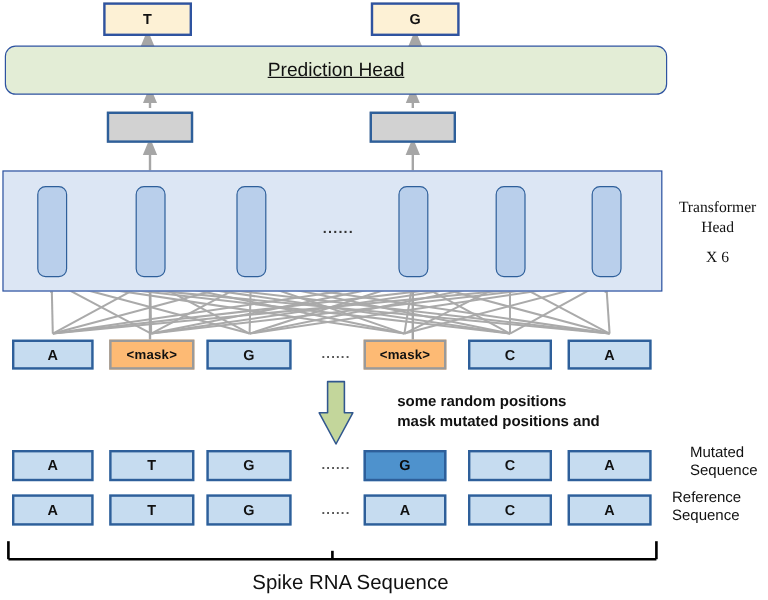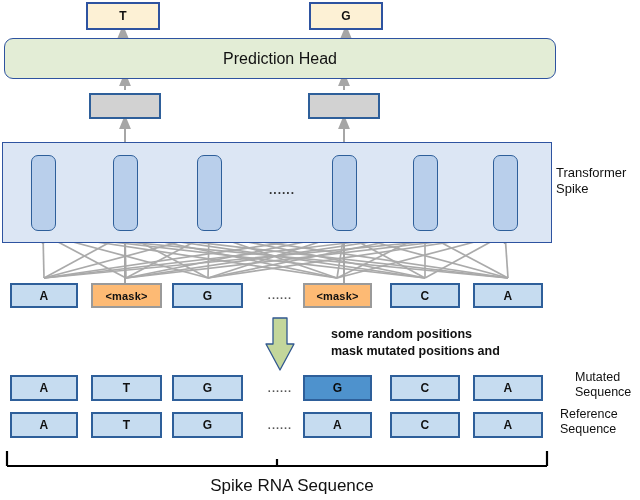--- a/index.html
+++ b/index.html
@@ -19,32 +19,32 @@
   }
   .box.out{background:#fdf1d5;border-color:#2e53a0;font-size:12px;}
   .box.gray{background:#d2d2d2;border:2px solid #2e5f9a;}
   .box.mask{background:#fdba74;border:2px solid #9a9a9a;color:#111;font-size:11px;}
   .box.mut{background:#4e92cd;border:2px solid #2e5f9a;color:#0b0b0b;}
 
   
   #pred-head{
     border:1.6px solid #2e53a0;border-radius:9px;background:#e3edd6;
     display:flex;align-items:center;justify-content:center;
-    font-size:16px;color:#111;
+    font-size:16px;color:#111;text-decoration:underline;
   }
 
   
   #tf-block{
     border:1.6px solid #2e53a0;background:#dce6f4;
   }
   .pill{
     border:1.6px solid #2e5f9a;border-radius:7px;background:#b9cfeb;
   }
   .tf-label{
-    font-size:13px;line-height:16px;text-align:left;color:#111;
+    font-size:13px;line-height:16px;text-align:center;color:#111;font-family:Liberation Serif, serif;
   }
 
   .dots{font-size:11px;font-weight:bold;letter-spacing:1px;color:#555;
         display:flex;align-items:center;justify-content:center;}
   .dots.lg{font-size:12px;color:#333;}
 
   .side-label{font-size:12.5px;line-height:15px;color:#111;}
 
   #mask-note{
     font-size:12.5px;font-weight:bold;line-height:17px;color:#111;
@@ -176,21 +176,22 @@
   <div class="abs pill" style="left:113px;top:155px;width:25px;height:76px;"></div>
   <div class="abs pill" style="left:197px;top:155px;width:25px;height:76px;"></div>
   <div class="abs pill" style="left:332px;top:155px;width:25px;height:76px;"></div>
   <div class="abs pill" style="left:413px;top:155px;width:25px;height:76px;"></div>
   <div class="abs pill" style="left:493px;top:155px;width:25px;height:76px;"></div>
 
   <div class="abs dots lg" style="left:252px;top:182px;width:60px;height:16px;">......</div>
 
   <div class="abs tf-label" style="left:556px;top:165px;width:84px;">
     <div>Transformer</div>
-    <div>Spike</div>
+    <div>Head</div>
+    <div style="margin-top:9px;">X 6</div>
   </div>
 
   <div class="abs box" style="left:10px;top:283px;width:68px;height:25px;">
     <span>A</span>
   </div>
   <div class="abs box mask" style="left:91px;top:283px;width:71px;height:25px;">
     <span>&lt;mask&gt;</span>
   </div>
   <div class="abs box" style="left:172px;top:283px;width:71px;height:25px;">
     <span>G</span>

